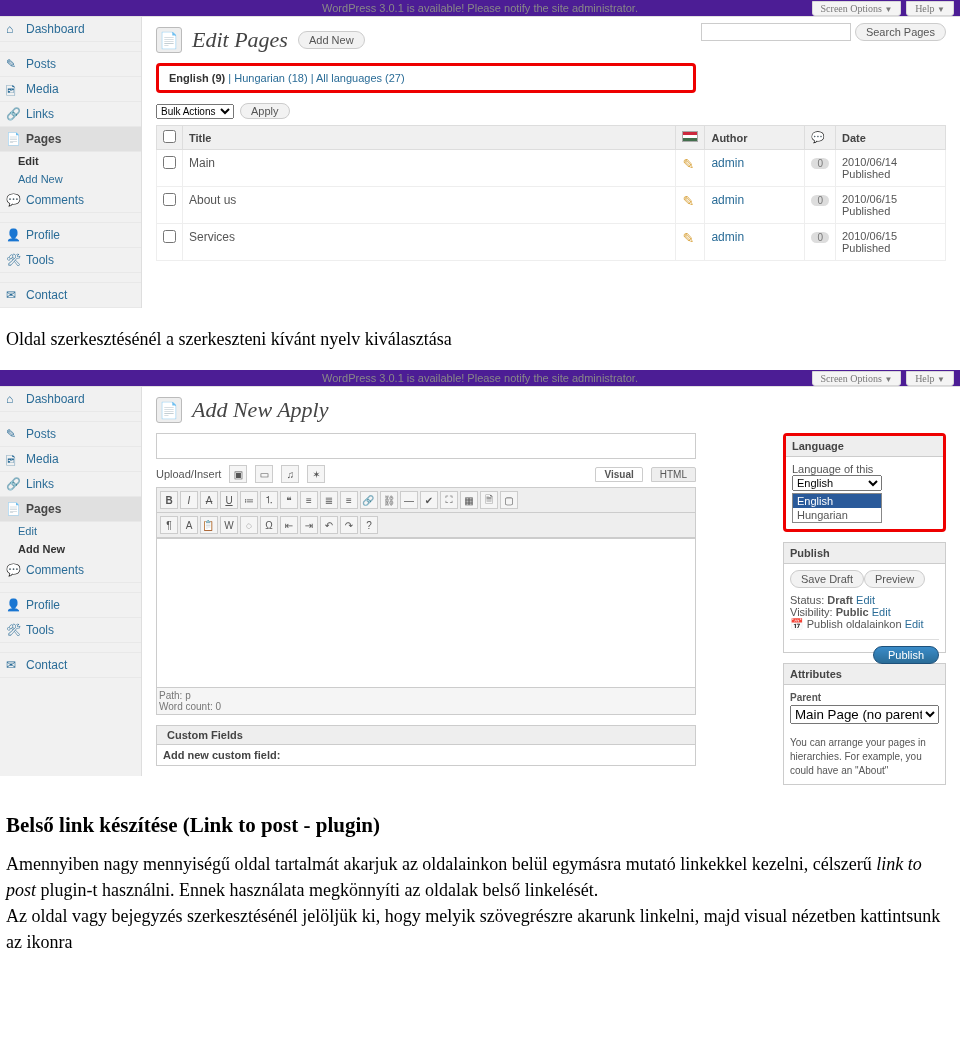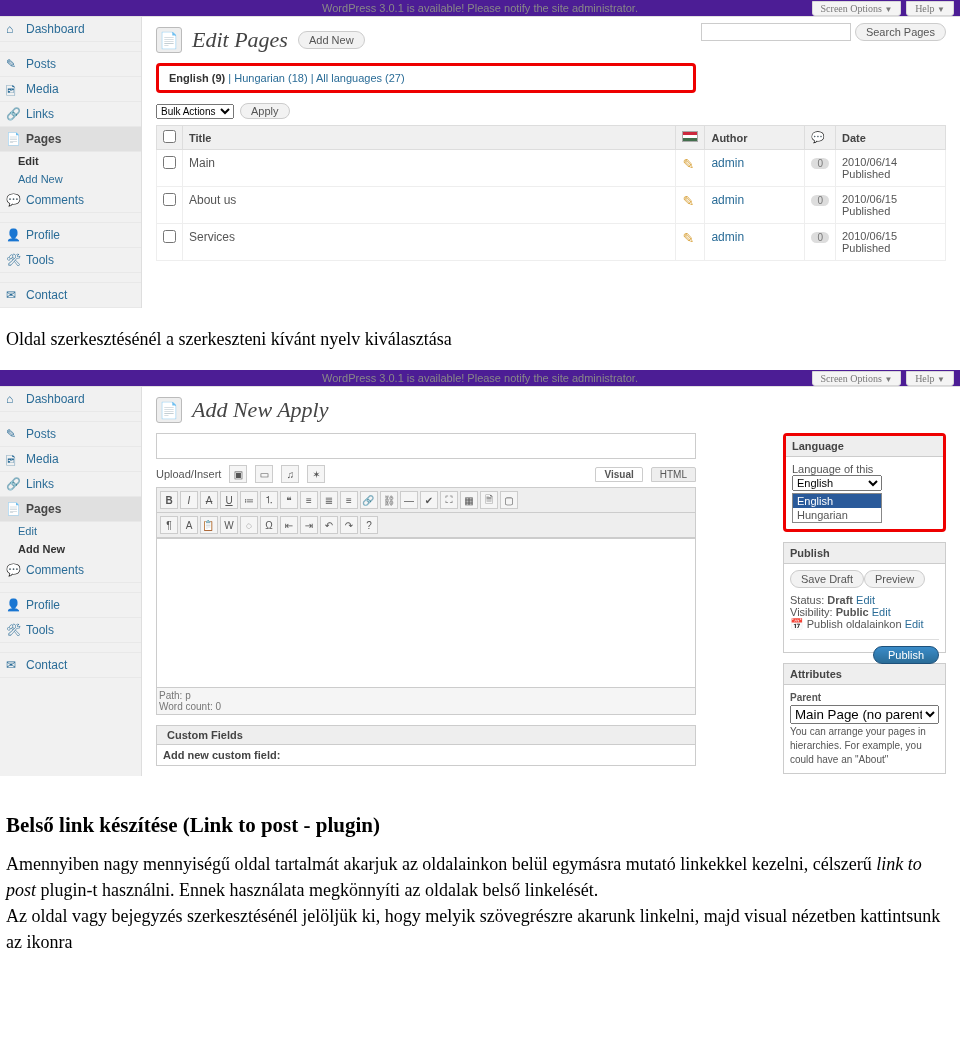--- a/index.html
+++ b/index.html
@@ -282,21 +282,21 @@
               <div style="text-align:right;margin-top:8px;border-top:1px solid #ddd;padding-top:6px">
                   <span class="pub-btn">Publish</span>
                 </div>
             </div>
           </div>
           <div class="side-box">
             <div class="hd">Attributes</div>
             <div class="bd small">
               <b>Parent</b><br>
               <select style="width:100%"><option>Main Page (no parent)</option></select>
-              <div style="margin-top:1px">You can arrange your pages in hierarchies. For example, you could have an "About"</div>
+              <div style="margin-top:12px">You can arrange your pages in hierarchies. For example, you could have an "About"</div>
             </div>
           </div>
         </div>
         
         <input class="title-input" type="text" style="">
         <div class="upload-row">
           <span>Upload/Insert</span>
           <span class="tb-btn">▣</span>
           <span class="tb-btn">▭</span>
           <span class="tb-btn">♫</span>

